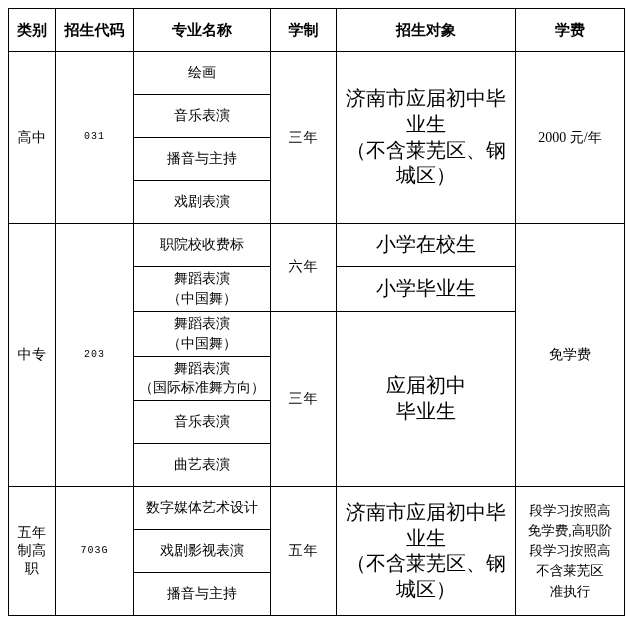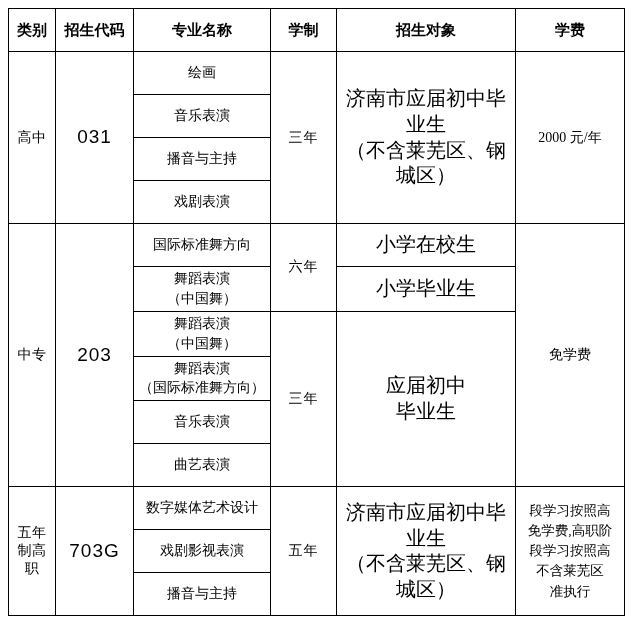--- a/index.html
+++ b/index.html
@@ -49,22 +49,22 @@
   col.c-major    { width: 137px; }
   col.c-length   { width: 66px; }
   col.c-target   { width: 179px; }
   col.c-fee      { width: 109px; }
 
   td.cell-category {
     font-size: 14px;
     letter-spacing: 0.5px;
   }
   td.cell-code {
-    font-size: 19px;
-    font-family: Liberation Sans, sans-serif;
+    font-size: 10px;
+    font-family: Liberation Mono, monospace;
     letter-spacing: 1px;
   }
   td.cell-major {
     font-size: 14px;
     height: 38px;
   }
   td.cell-major.two-line { line-height: 1.42; }
   td.cell-length {
     font-size: 14px;
     letter-spacing: 1px;
@@ -130,21 +130,21 @@
         <td class="cell-major">播音与主持</td>
       </tr>
       <tr>
         <td class="cell-major">戏剧表演</td>
       </tr>
 
       <tr>
         <td class="cell-category" rowspan="6">中专</td>
         <td class="cell-code" rowspan="6">203</td>
         <td class="cell-major">
-          <span class="stack-line">国际标准舞方向</span>
+          <span class="stack-line">职院校收费标</span>
         </td>
         <td class="cell-length" rowspan="2">六年</td>
         <td class="cell-target">小学在校生</td>
         <td class="cell-fee" rowspan="6">免学费</td>
       </tr>
       <tr>
         <td class="cell-major two-line">
           <span class="stack-line">舞蹈表演</span>
           <span class="stack-line">（中国舞）</span>
         </td>

